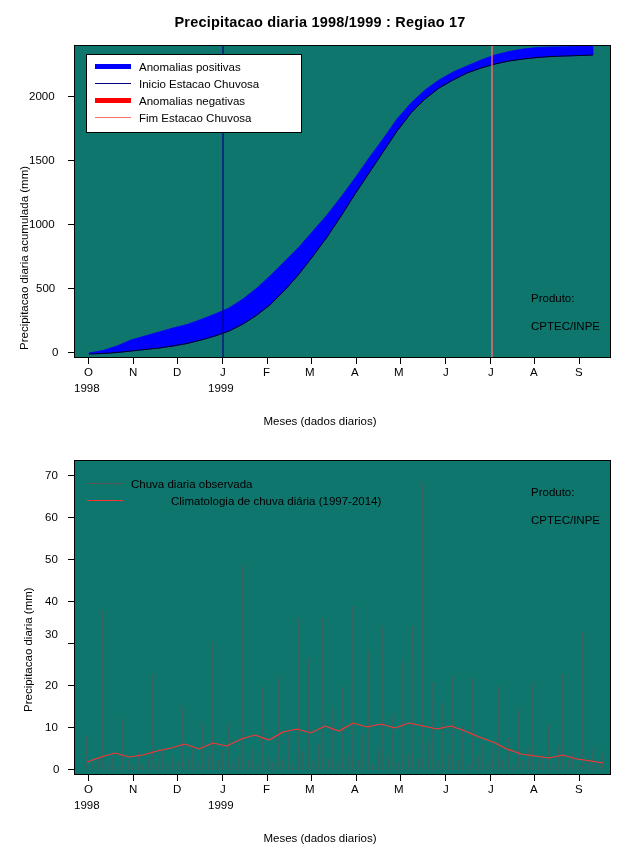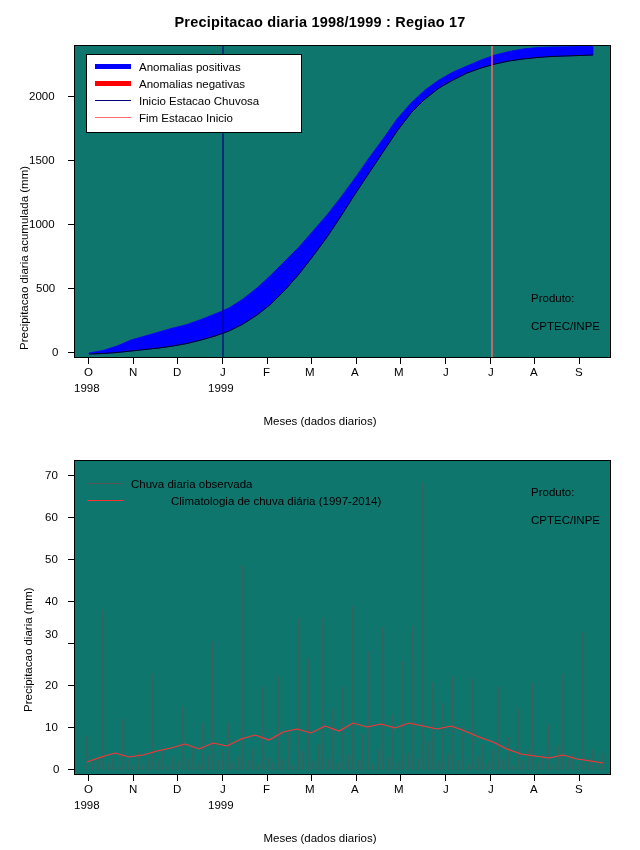--- a/index.html
+++ b/index.html
@@ -144,30 +144,30 @@
 
         <line x1="417" y1="0" x2="417" y2="311" stroke="#ff6b6b" stroke-width="1.4"></line>
       </svg>
 
       <div class="legend" style="left:11px; top:8px; width:216px; height:79px;">
         <div class="legend-row" style="margin-top:3px;">
           <span class="legend-key" style="border-top:5px solid #0000ff;"></span>
           <span class="legend-text">Anomalias positivas</span>
         </div>
         <div class="legend-row">
+          <span class="legend-key" style="border-top:1px solid #000080;"></span>
+          <span class="legend-text">Inicio Estacao Chuvosa</span>
+        </div>
+        <div class="legend-row">
           <span class="legend-key" style="border-top:5px solid #ff0000;"></span>
           <span class="legend-text">Anomalias negativas</span>
         </div>
         <div class="legend-row">
-          <span class="legend-key" style="border-top:1px solid #000080;"></span>
-          <span class="legend-text">Inicio Estacao Chuvosa</span>
-        </div>
-        <div class="legend-row">
           <span class="legend-key" style="border-top:1px solid #ff6b6b;"></span>
-          <span class="legend-text">Fim Estacao Inicio</span>
+          <span class="legend-text">Fim Estacao Chuvosa</span>
         </div>
       </div>
 
       <div class="produto" style="right:10px; bottom:10px; text-align:left;">
         <div>Produto:</div>
         <div>CPTEC/INPE</div>
       </div>
     </div>
 
     <div class="tick" style="left:88px; top:318px; width:1px; height:6px;"></div>

